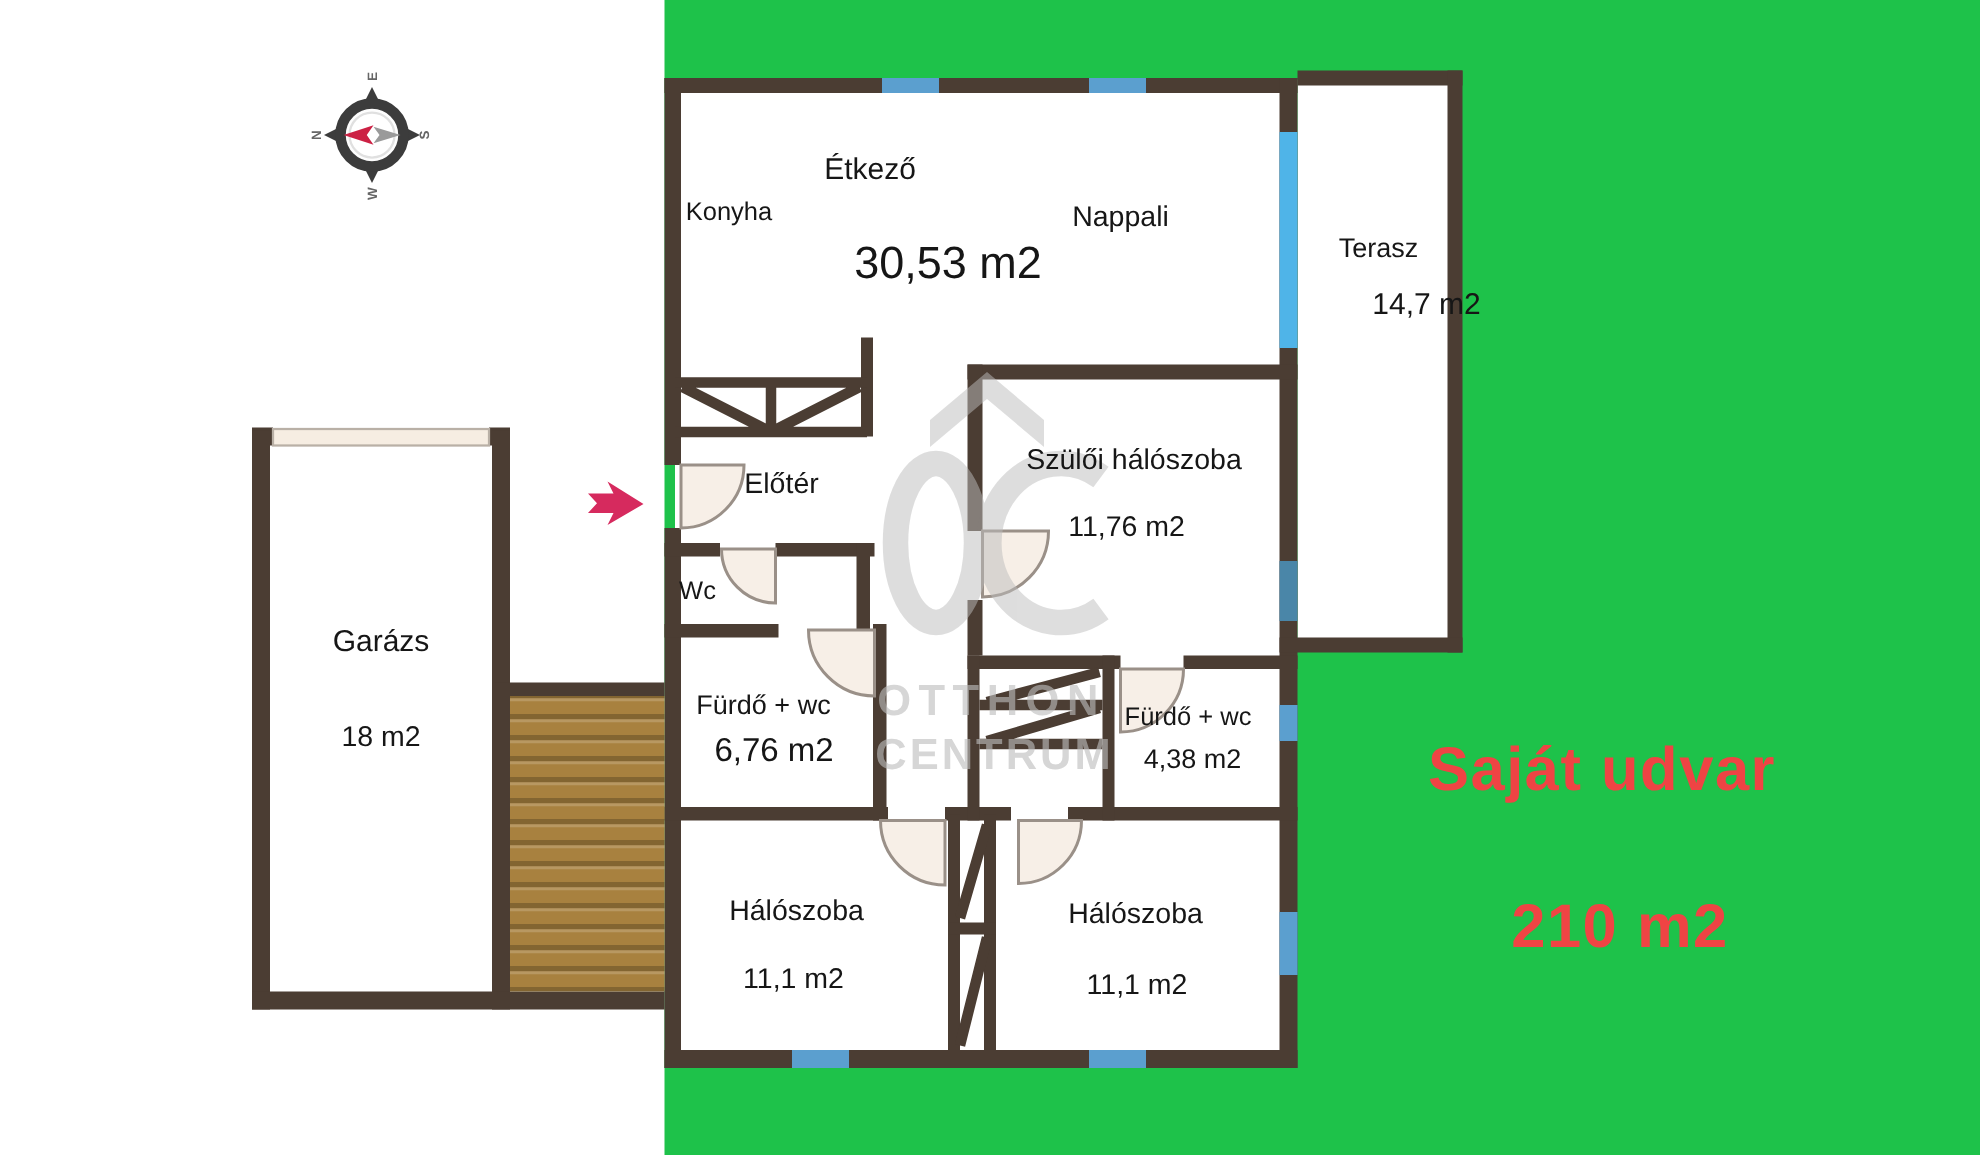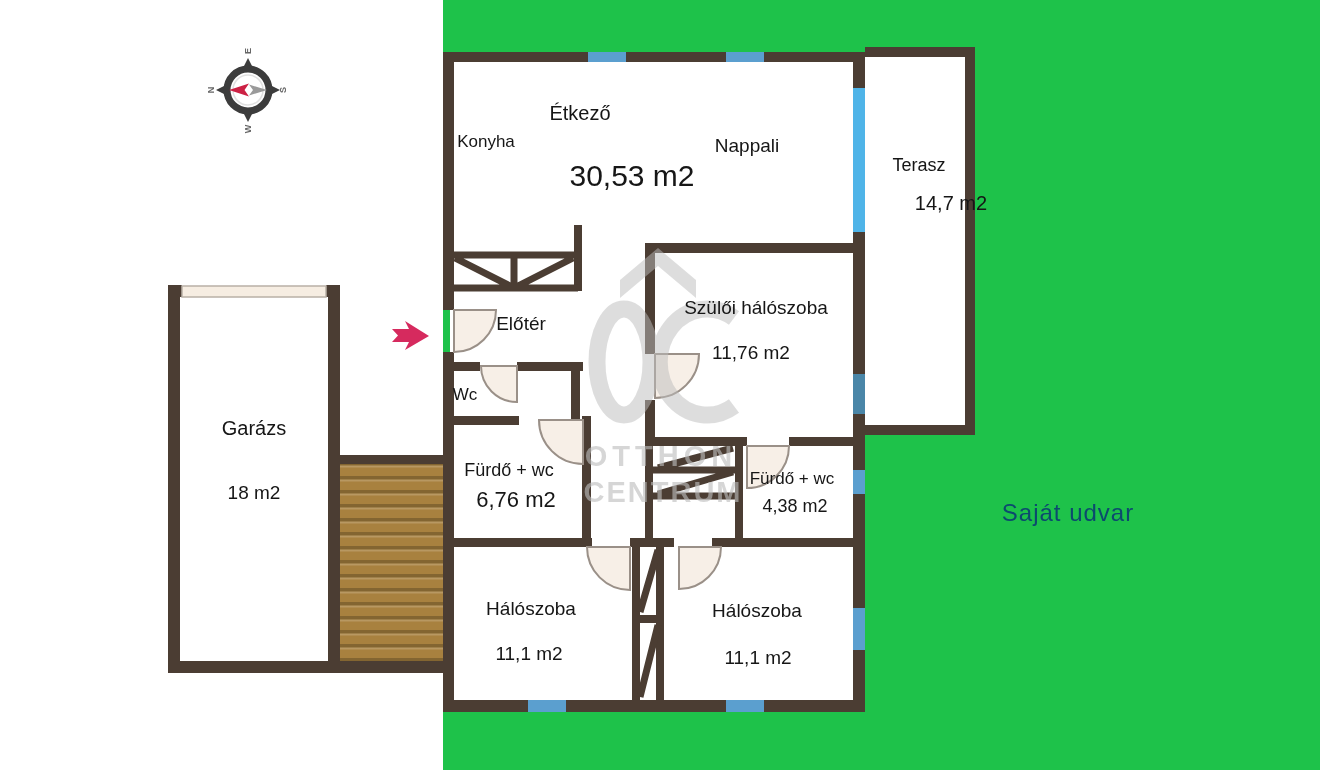--- a/index.html
+++ b/index.html
@@ -13,27 +13,28 @@
   .win{fill:var(--win,#5b9fcf);}
   .win-big{fill:var(--win_big,#4fb4e8);}
   .win-dark{fill:var(--win_dark,#4a86a8);}
   .door{fill:var(--door,#f7efe7);stroke:#9a9088;stroke-width:2;}
   .lbl{
     position:absolute;transform:translate(-50%,-50%);
     font-weight:normal;color:#161616;white-space:nowrap;line-height:1;
   }
   .yard-lbl{
     position:absolute;transform:translate(-50%,-50%);
-    color:#0c4a6e;font-weight:400;font-size:24px;letter-spacing:1px;
+    color:#ef4444;font-weight:700;font-size:41px;letter-spacing:1px;
     font-family:"Liberation Sans",sans-serif;white-space:nowrap;
   }
   .wm-text{
     position:absolute;transform:translate(-50%,-50%);
     color:var(--wm,#bdbdbd);opacity:.62;font-weight:bold;white-space:nowrap;
     font-family:"Liberation Sans",sans-serif;
+    margin-top:12px;
   }
 </style>
 </head>
 <body>
 
 <div id="stage">
 
   <svg id="plan-svg" width="1320" height="770" viewBox="0 0 1320 770">
     <defs>
       <pattern id="wood" width="110" height="14" patternUnits="userSpaceOnUse">
@@ -178,17 +179,18 @@
   <div class="lbl" style="left:531px;top:608px;font-size:19px">Hálószoba</div>
   <div class="lbl" style="left:529px;top:653px;font-size:19px">11,1 m2</div>
 
   <div class="lbl" style="left:757px;top:610px;font-size:19px">Hálószoba</div>
   <div class="lbl" style="left:758px;top:657px;font-size:19px">11,1 m2</div>
 
   <div class="lbl" style="left:254px;top:428px;font-size:20px">Garázs</div>
   <div class="lbl" style="left:254px;top:492px;font-size:19px">18 m2</div>
 
   <div class="yard-lbl" style="left:1068px;top:513px">Saját udvar</div>
+  <div class="yard-lbl" style="left:1080px;top:618px">210 m2</div>
 
   <div class="wm-text" style="left:661px;top:456px;font-size:29px;letter-spacing:5px">OTTHON</div>
   <div class="wm-text" style="left:663px;top:492px;font-size:29px;letter-spacing:2px">CENTRUM</div>
 
 </div>
 
 </body></html>

